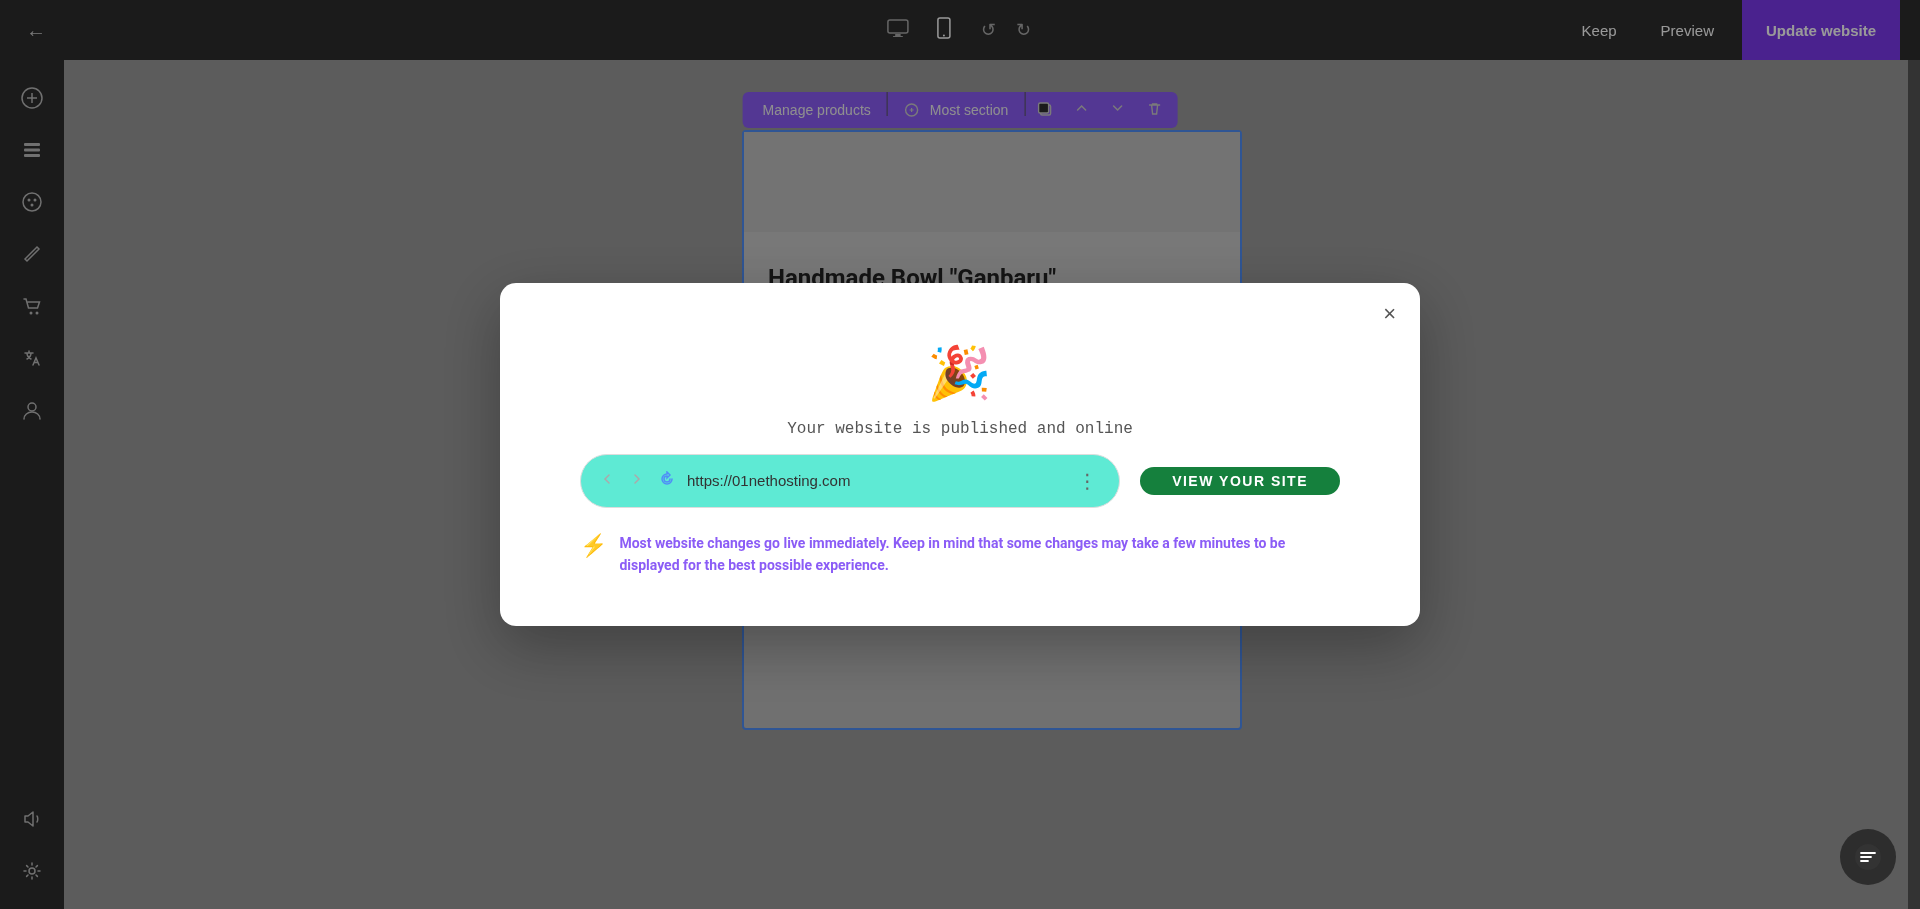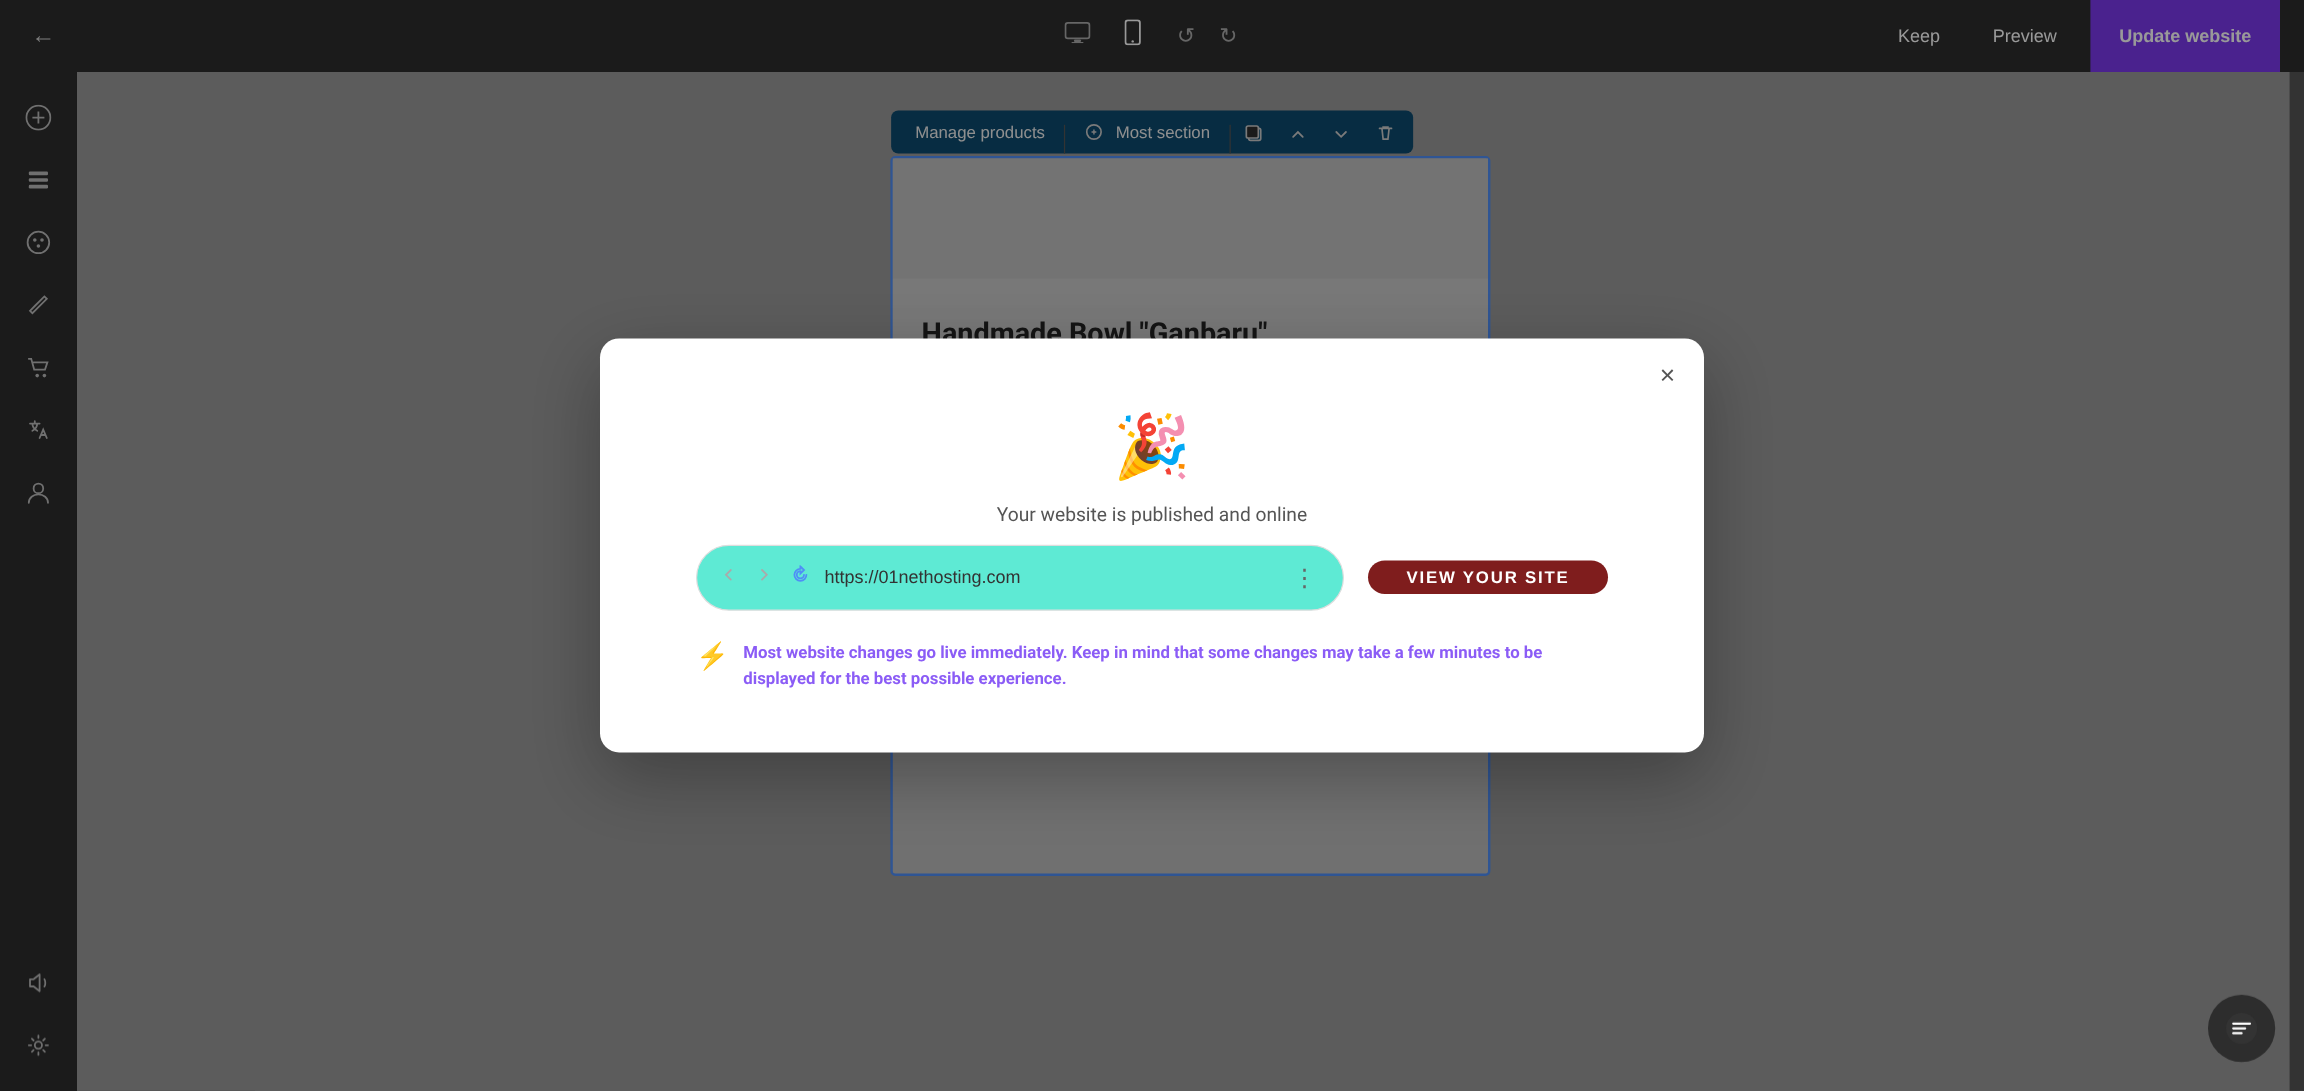--- a/index.html
+++ b/index.html
@@ -158,22 +158,22 @@
       overflow: hidden;
     }
 
     
     .section-toolbar {
       position: absolute;
       top: 68px;
       left: 50%;
       transform: translateX(-50%);
       display: flex;
-      align-items: flex-end;
-      background: #0c4a6e;
+      align-items: flex-start;
+      background: #8b5cf6;
       border-radius: 6px;
       padding: 0 4px;
       gap: 0;
       z-index: 10;
       white-space: nowrap;
     }
     .section-toolbar-btn {
       color: #eee;
       background: none;
       border: none;
@@ -281,20 +281,21 @@
     }
     .modal-title {
       font-size: 48px;
       font-weight: 700;
       color: #1a1a1a;
     }
     .modal-subtitle {
       font-size: 16px;
       color: #555;
       margin-bottom: 16px;
+      font-family: Liberation Mono, monospace;
     }
     .modal-url-row {
       display: flex;
       align-items: center;
       gap: 20px;
       width: 100%;
       margin-bottom: 24px;
     }
     .url-bar {
       flex: 1;
@@ -332,21 +333,21 @@
     }
     .url-dots-btn {
       background: none;
       border: none;
       color: #666;
       font-size: 20px;
       cursor: pointer;
       padding: 2px 6px;
     }
     .view-site-btn {
-      background: #7f1d1d;
+      background: #15803d;
       color: #fff;
       border: none;
       border-radius: 50px;
       padding: 6px 32px;
       font-size: 14px;
       font-weight: 700;
       letter-spacing: 1.5px;
       cursor: pointer;
       text-transform: uppercase;
       white-space: nowrap;

